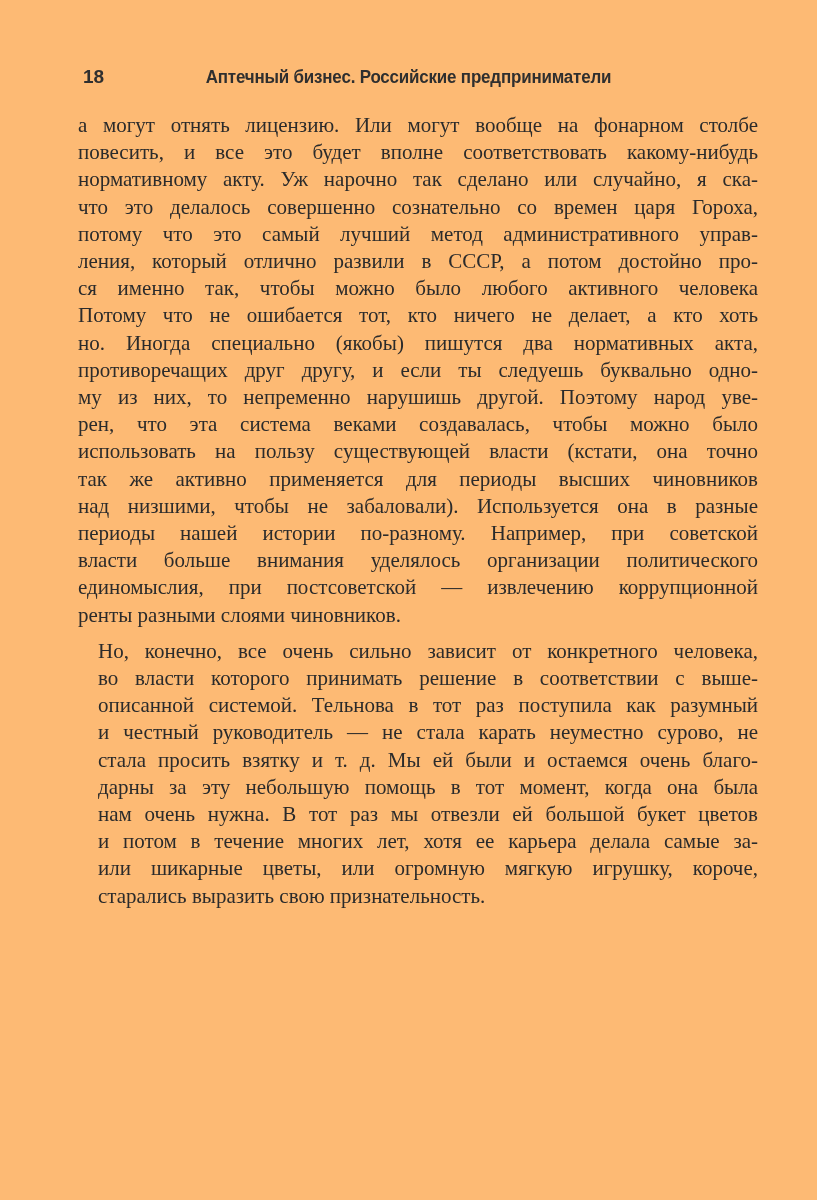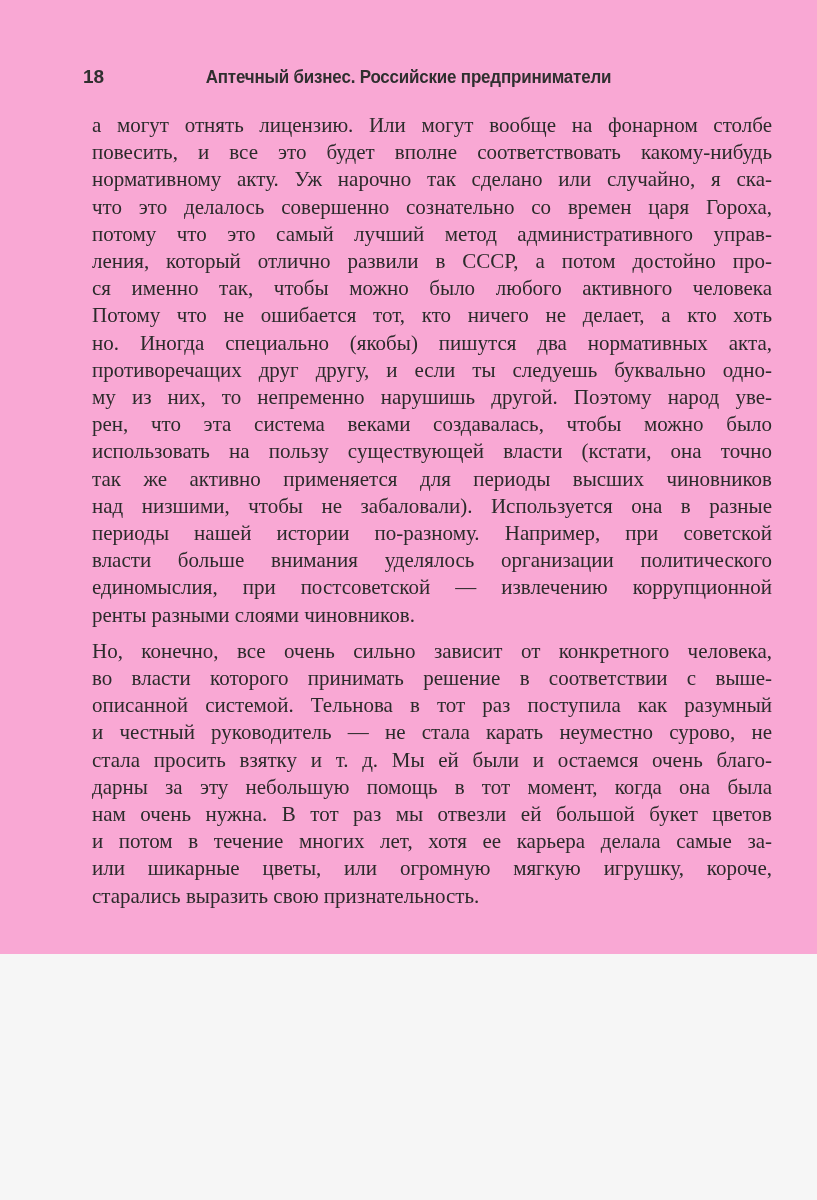--- a/index.html
+++ b/index.html
@@ -5,22 +5,22 @@
   * { margin: 0; padding: 0; box-sizing: border-box; }
 
   html, body {
     width: 817px;
     background: #f6f6f6;
   }
 
   .page {
     position: relative;
     width: 817px;
-    height: 954px;
-    background: #f9a8d4;
+    height: 1200px;
+    background: #fdba74;
     overflow: hidden;
     font-family: "Liberation Serif", "DejaVu Serif", serif;
     color: #2b2b2b;
   }
 
   
   .running-head {
     position: absolute;
     top: 64px;
     left: 0;
@@ -47,25 +47,25 @@
     color: #2f2f2f;
     letter-spacing: -0.2px;
     line-height: 26px;
     transform: scaleX(0.97);
   }
 
   
   .text-block {
     position: absolute;
     top: 112px;
-    left: 92px;
+    left: 78px;
     width: 680px;
   }
   .paragraph { }
-  .paragraph + .paragraph { margin-top: 9px; }
+  .paragraph + .paragraph { margin-top: 9px; margin-left: 20px; }
   .line {
     font-size: 21px;
     line-height: 27.2px;
     text-align: justify;
     text-align-last: justify;
     white-space: normal;
     color: #2b2b2b;
   }
   .line.last {
     text-align-last: left;

